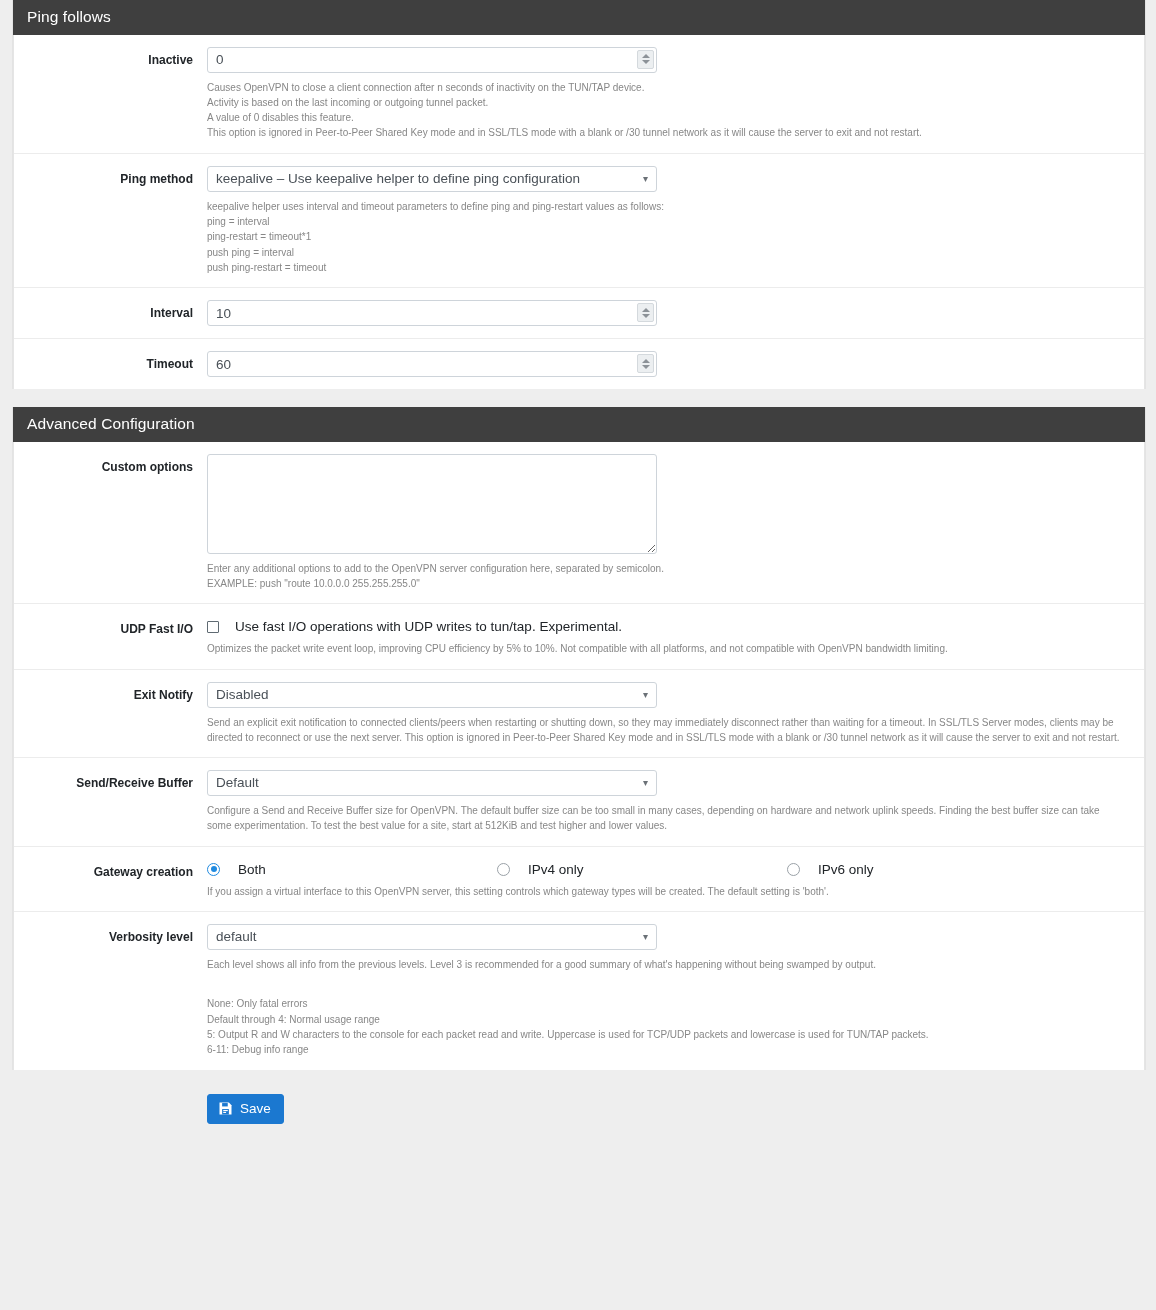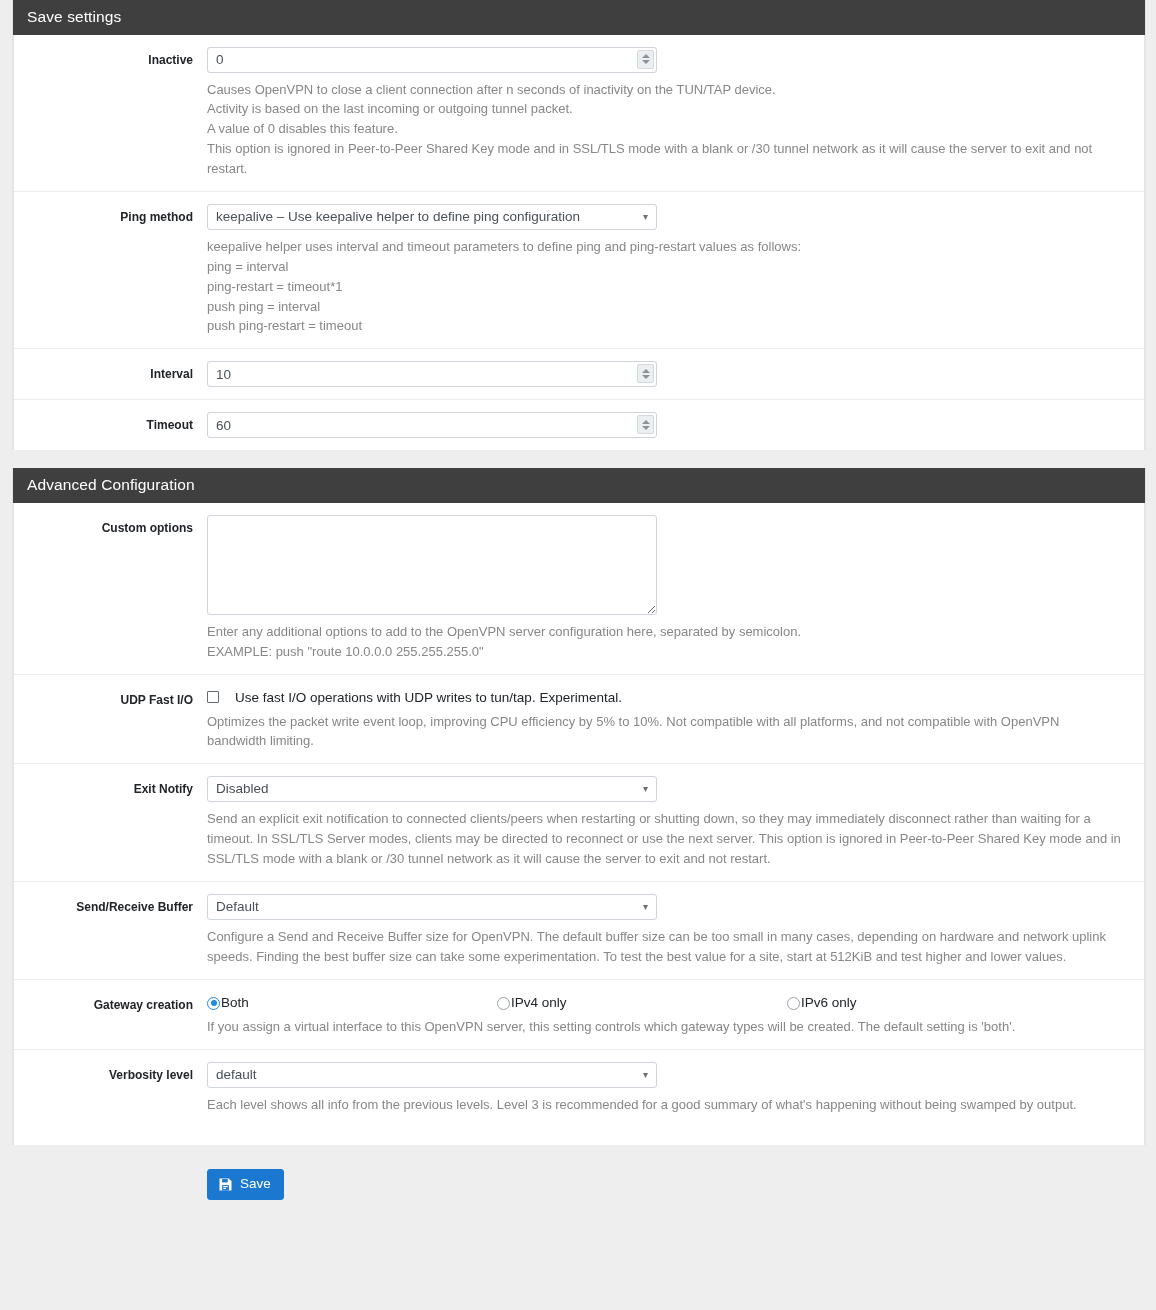--- a/index.html
+++ b/index.html
@@ -146,21 +146,21 @@
     border: 1px solid #ced4da;
     border-radius: 3px;
     background: #fff;
     outline: none;
     resize: vertical;
     display: block;
   }
 
   .help {
     color: #878787;
-    font-size: 13px;
+    font-size: 10px;
     line-height: 1.53;
     margin-top: 7px;
     max-width: 930px;
   }
   .help.tight { margin-top: 5px; }
   .help-blank { height: 19px; }
 
   
   .check-line {
     display: flex;
@@ -183,22 +183,22 @@
     color: #212529;
   }
 
   
   .radio-row {
     display: flex;
     padding-top: 3px;
   }
   .radio-item {
     display: flex;
-    align-items: flex-end;
-    gap: 1px;
+    align-items: center;
+    gap: 18px;
     width: 290px;
     flex: 0 0 290px;
     cursor: pointer;
   }
   .radio {
     width: 13px; height: 13px;
     border-radius: 50%;
     border: 1.6px solid #9aa1a7;
     box-sizing: border-box;
     display: inline-flex;
@@ -245,21 +245,21 @@
   }
 
   .pre-line { white-space: pre-line; }
 </style>
 </head>
 <body>
 
 <div class="page">
 
   <section class="panel">
-    <div class="panel-heading">Save settings</div>
+    <div class="panel-heading">Ping follows</div>
     <div class="panel-body">
 
       <div class="form-group">
         <div class="col-label">Inactive</div>
         <div class="col-field">
           <div class="ctrl-wrap">
             <input class="txt" type="text" value="0" style="">
             <span class="spinner">
               <span class="up"></span>
               <span class="down"></span>
@@ -395,20 +395,24 @@
         <div class="col-label">Verbosity level</div>
         <div class="col-field">
           <div class="sel-wrap">
             <select class="sel">
               <option>default</option>
             </select>
             <span class="sel-caret">▾</span>
           </div>
           <div class="help">Each level shows all info from the previous levels. Level 3 is recommended for a good summary of what's happening without being swamped by output.</div>
           <div class="help-blank"></div>
+          <div class="help tight pre-line">None: Only fatal errors
+Default through 4: Normal usage range
+5: Output R and W characters to the console for each packet read and write. Uppercase is used for TCP/UDP packets and lowercase is used for TUN/TAP packets.
+6-11: Debug info range</div>
         </div>
       </div>
 
     </div>
   </section>
 
   <div class="btn-bar">
     <button class="btn-save">
       <span class="save-icon">
         <svg width="15" height="15" viewBox="0 0 16 16" aria-hidden="true">

